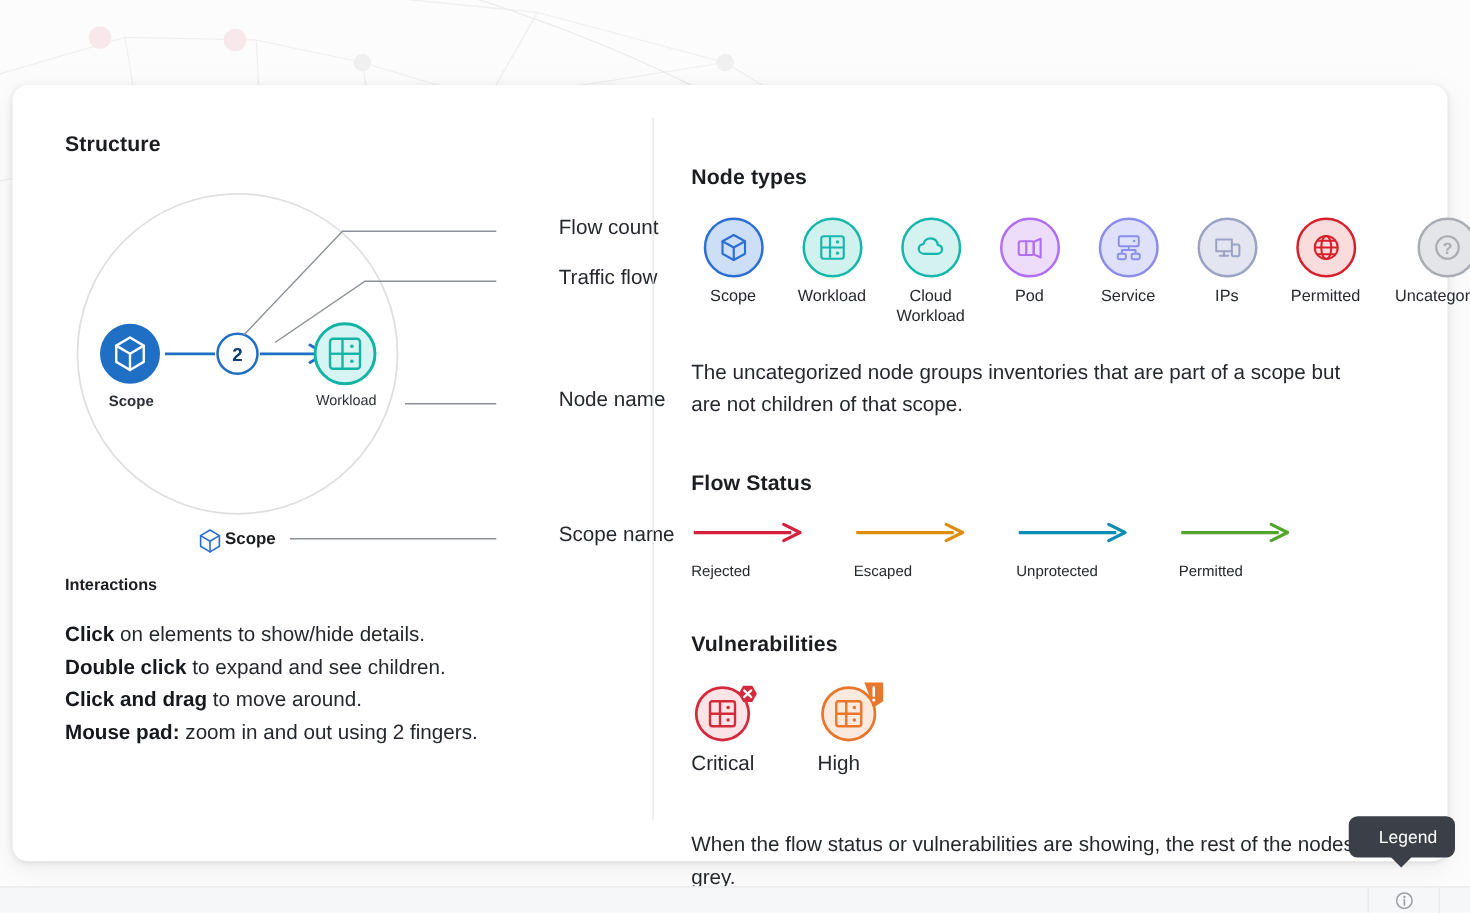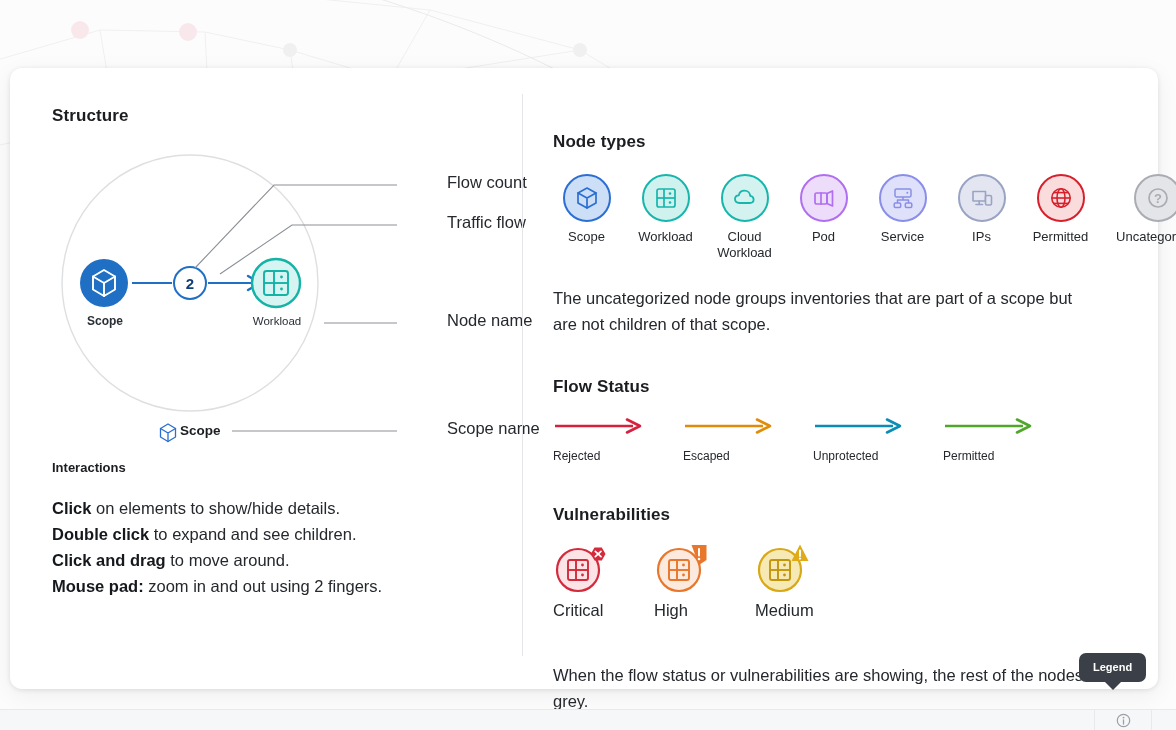--- a/index.html
+++ b/index.html
@@ -128,26 +128,25 @@
   .vuln-label { font-size: 16.5px; color: #25282d; margin-top: 6px; }
 
   #grey-note { margin-top: 42px; width: 570px; }
 
   
   #legend-tooltip {
     position: absolute;
     left: 1079px; top: 653px;
     background: #3b4048;
     color: #ffffff;
-    font-size: 11px;
-    padding: 8px 14px 9px 14px;
+    font-size: 14px;
+    padding: 8px 14px 9px 24px;
     border-radius: 7px;
     white-space: nowrap;
     z-index: 20;
-    font-weight: bold;
   }
   #legend-tooltip::after {
     content: "";
     position: absolute;
     left: 50%; bottom: -8px; transform: translateX(-50%);
     border-left: 9px solid transparent;
     border-right: 9px solid transparent;
     border-top: 9px solid #3b4048;
   }
 
@@ -470,40 +469,20 @@
               <g>
                 <path d="M37.5 4 L52.5 4 L52.5 19 L45 24 Z" fill="#e8762b"></path>
                 <line x1="45" y1="8" x2="45" y2="14.5" stroke="#ffffff" stroke-width="2" stroke-linecap="round"></line>
                 <circle cx="45" cy="18" r="1.3" fill="#ffffff"></circle>
               </g>
             </svg>
           </div>
           <div class="vuln-label">High</div>
         </div>
 
-        <div class="vuln-item">
-          <div class="vuln-icon">
-            <svg width="58" height="54" viewBox="0 0 58 54">
-              <circle cx="25" cy="29" r="21" fill="#f7e9b4" stroke="#d8a815" stroke-width="2.2"></circle>
-              <g fill="none" stroke="#c2960c" stroke-width="1.9" stroke-linejoin="round">
-                <rect x="15" y="19" width="20" height="20" rx="2"></rect>
-                <line x1="15" y1="29" x2="35" y2="29"></line>
-                <line x1="23" y1="19" x2="23" y2="39"></line>
-              </g>
-              <circle cx="29.5" cy="24" r="1.4" fill="#c2960c"></circle>
-              <circle cx="29.5" cy="34" r="1.4" fill="#c2960c"></circle>
-              <g>
-                <path d="M45 3.5 L53.5 20 L36.5 20 Z" fill="#e0ab1a"></path>
-                <line x1="45" y1="9.5" x2="45" y2="15" stroke="#ffffff" stroke-width="1.9" stroke-linecap="round"></line>
-                <circle cx="45" cy="17.6" r="1.15" fill="#ffffff"></circle>
-              </g>
-            </svg>
-          </div>
-          <div class="vuln-label">Medium</div>
-        </div>
       </div>
     </div>
 
     <p class="body-text" id="grey-note">When the flow status or vulnerabilities are showing, the rest of the nodes turn grey.</p>
   </div>
 </div>
 
 <div id="legend-tooltip">
   <span>Legend</span>
 </div>

